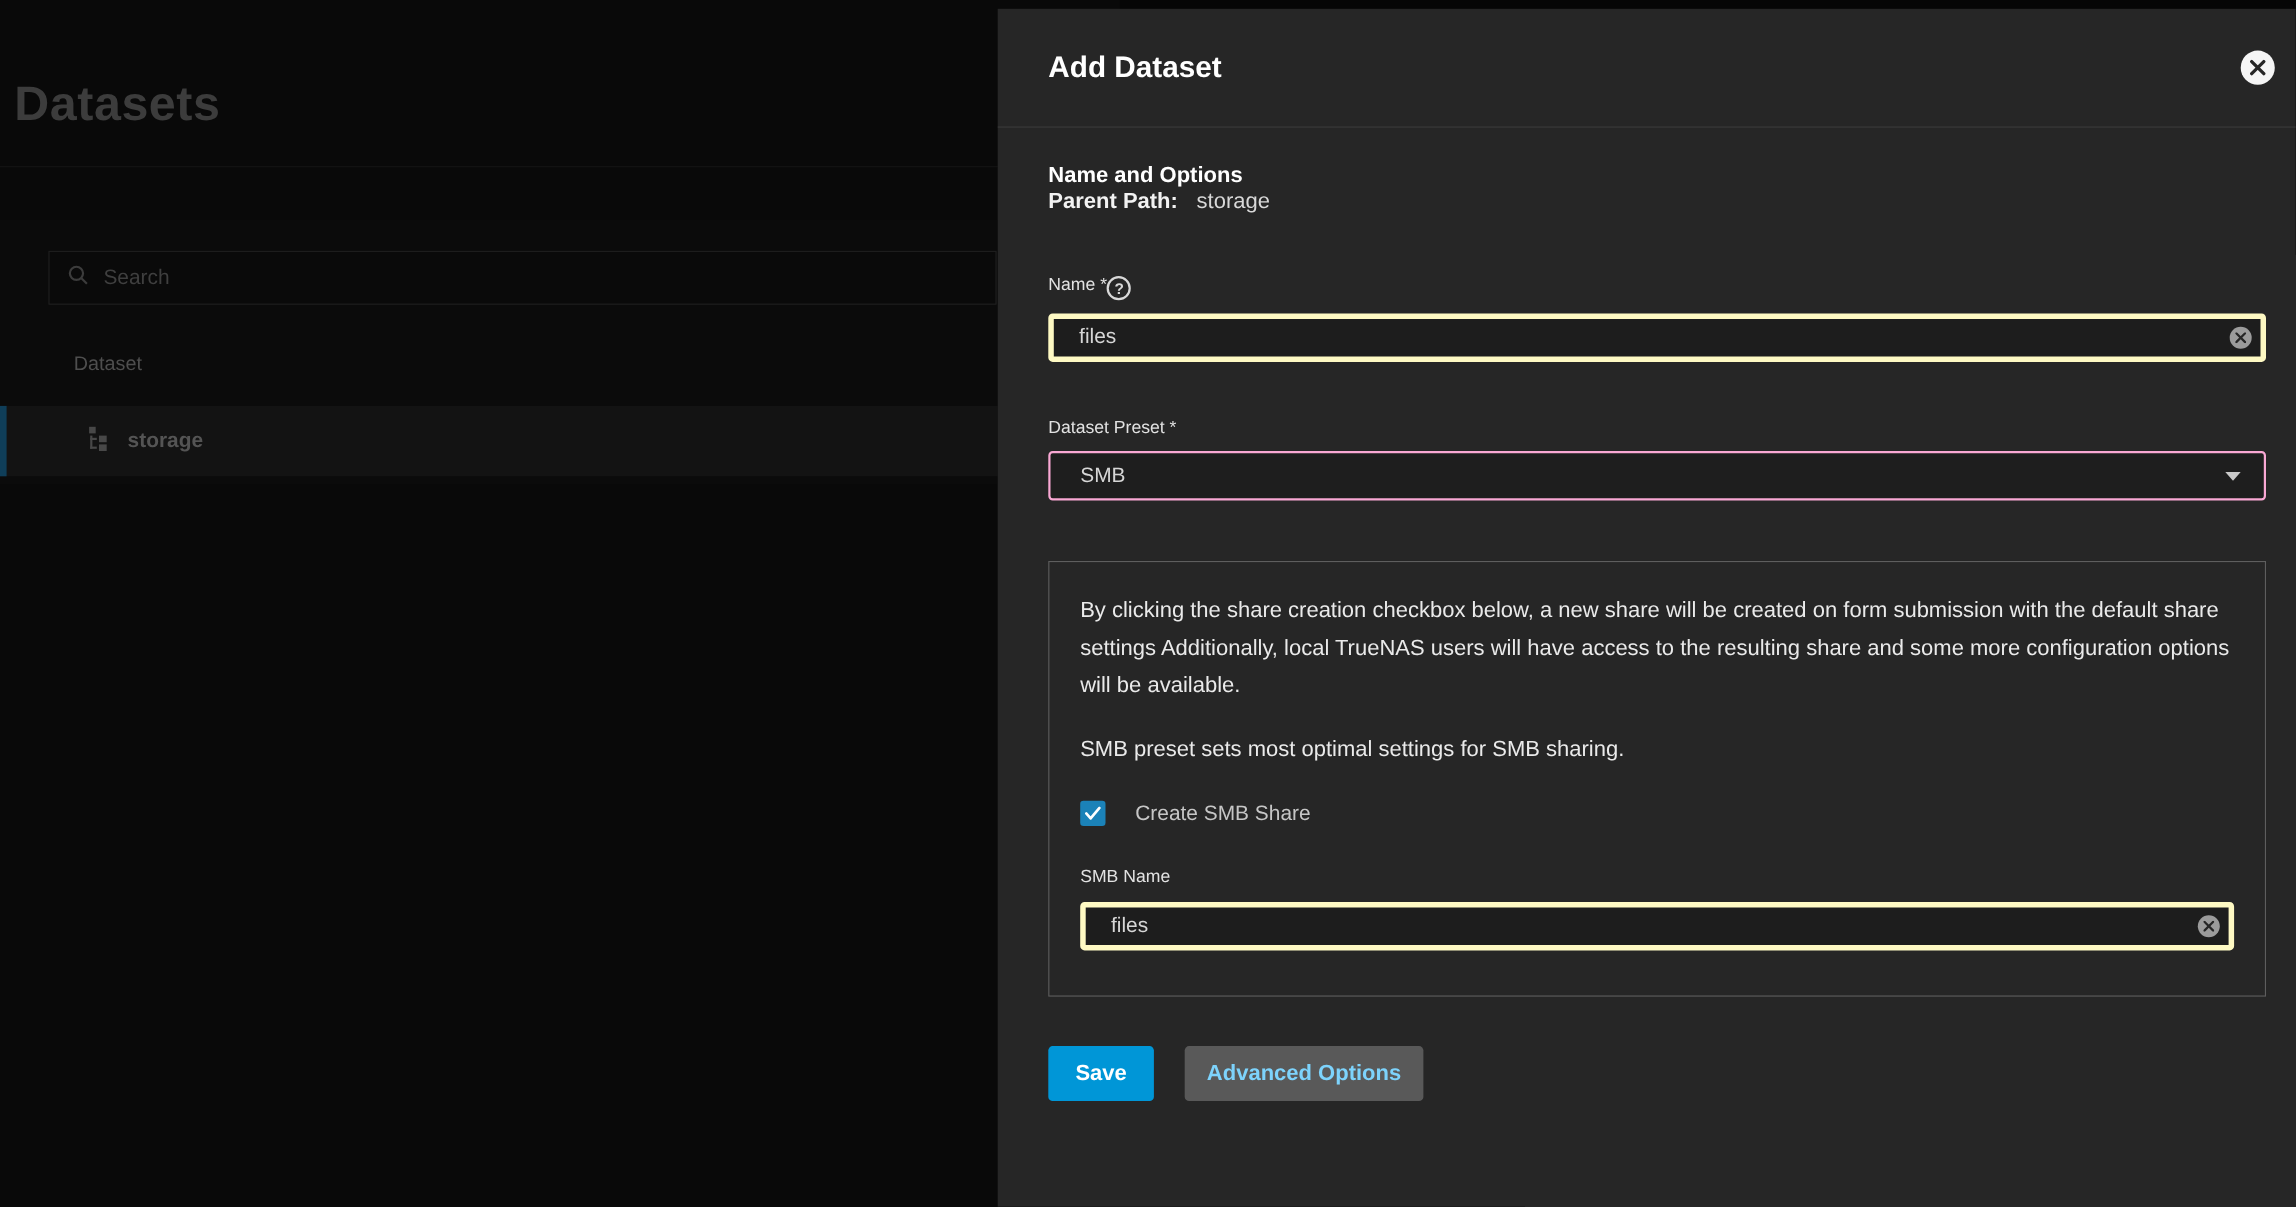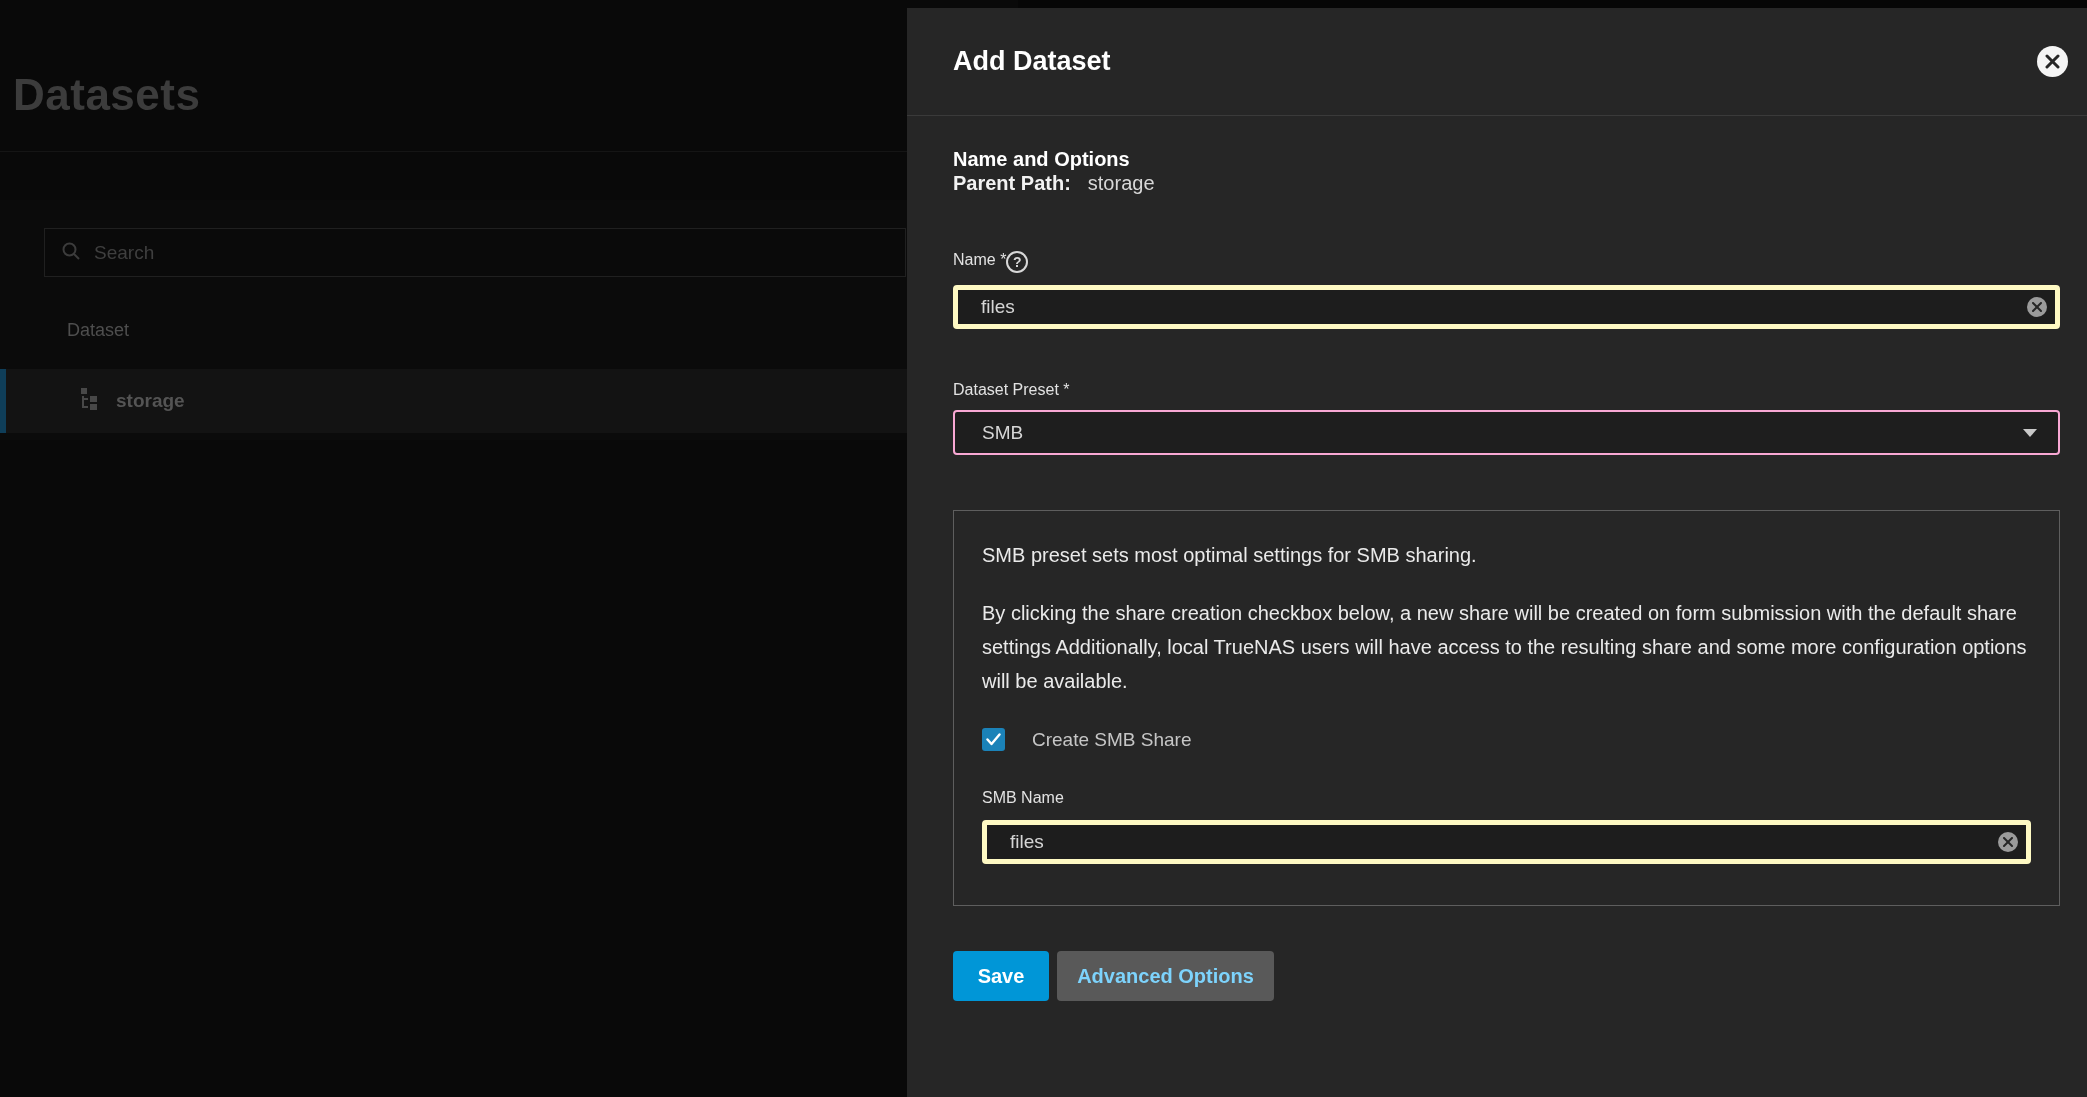--- a/index.html
+++ b/index.html
@@ -69,21 +69,21 @@
   .info-text + .info-text { margin-top:24px; }
 
   .checkbox-row { margin-top:30px; display:flex; align-items:center; gap:27px; cursor:pointer; }
   .checkbox { width:23px; height:23px; background:#1b82b8; border-radius:3px;
               display:flex; align-items:center; justify-content:center; }
   .checkbox-label { font-size:19px; color:#c6c6c6; }
 
   .smb-label { margin-top:38px; font-size:16px; color:#e2e2e2; }
   .smb-input-wrap { margin-top:13px; }
 
-  .button-row { margin-top:45px; display:flex; gap:8px; }
+  .button-row { margin-top:45px; display:flex; gap:28px; }
   .btn { border:none; height:50px; font-family:inherit; font-size:20px; font-weight:bold;
          border-radius:4px; cursor:pointer; }
   .btn-save { width:96px; background:#0096d7; color:#ffffff; }
   .btn-advanced { width:217px; background:#595959; color:#7dd3fc; }
 </style>
 </head>
 <body>
 
 <div class="page-left">
   <h1 class="page-title">Datasets</h1>
@@ -154,22 +154,22 @@
 
     <div class="field-label-row preset-label-row">
       <span class="field-label">Dataset Preset *</span>
     </div>
     <div class="select-box">
       <span class="select-value">SMB</span>
       <span class="chevron-down"></span>
     </div>
 
     <div class="info-box">
+      <p class="info-text">By clicking the share creation checkbox below, a new share will be created on form submission with the default share settings Additionally, local TrueNAS users will have access to the resulting share and some more configuration options will be available.</p>
       <p class="info-text">SMB preset sets most optimal settings for SMB sharing.</p>
-      <p class="info-text">By clicking the share creation checkbox below, a new share will be created on form submission with the default share settings Additionally, local TrueNAS users will have access to the resulting share and some more configuration options will be available.</p>
 
       <div class="checkbox-row">
         <span class="checkbox">
           <svg width="15" height="13" viewBox="0 0 15 13">
             <polyline points="1.5,6.5 5.5,11 13.5,1.5" fill="none" stroke="#ffffff" stroke-width="2.4" stroke-linecap="round" stroke-linejoin="round"></polyline>
           </svg>
         </span>
         <span class="checkbox-label">Create SMB Share</span>
       </div>
 

